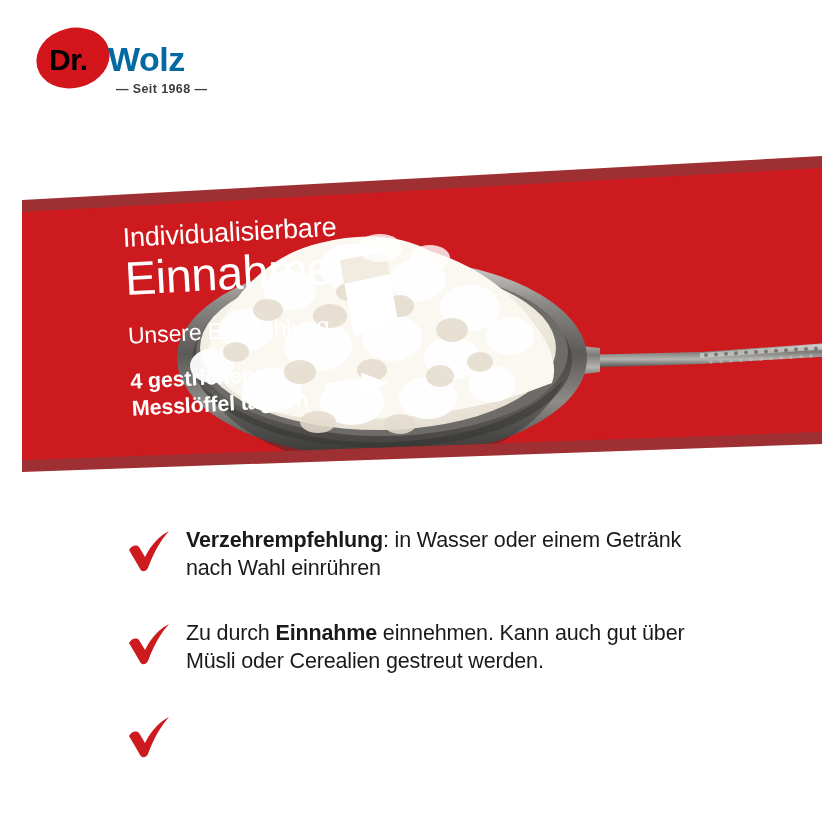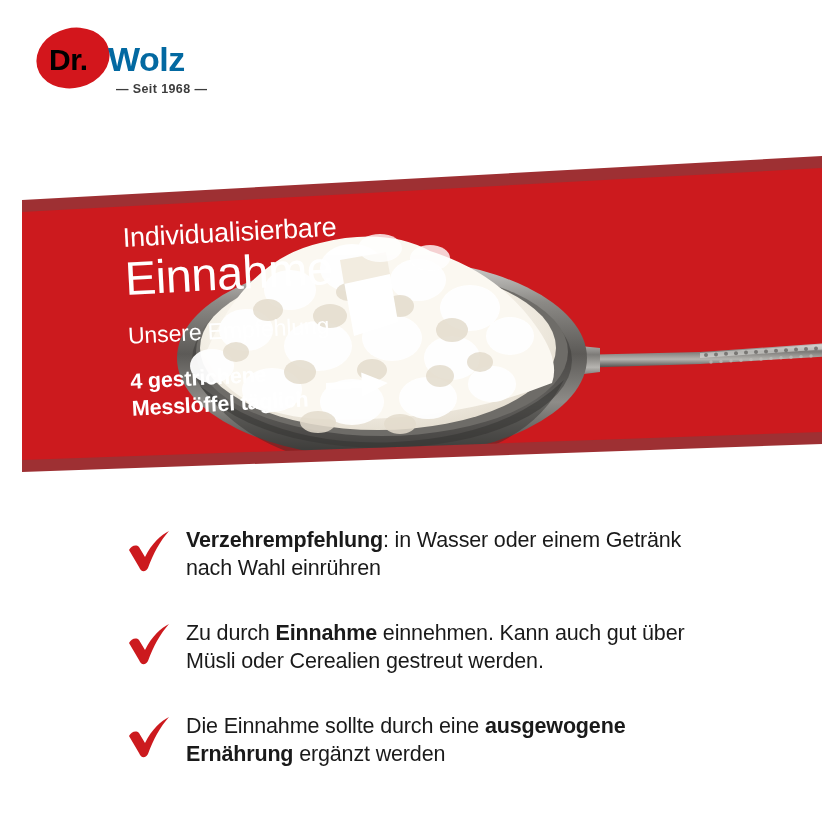--- a/index.html
+++ b/index.html
@@ -332,20 +332,17 @@
       </svg>
       <div class="check-text">
         <span>Zu durch </span><b>Einnahme</b><span> einnehmen. Kann auch gut über Müsli oder Cerealien gestreut werden.</span>
       </div>
     </div>
 
     <div class="check-item">
       <svg class="check-mark" viewBox="0 0 46 46">
         <path d="M3,20 C5,16 10,14 13,17 L19,27 C26,13 35,5 43,1 C34,11 27,24 22,38 C19,43 15,42 13,37 Z" fill="#cc1a1e"></path>
       </svg>
-      <div class="check-text">
-        <span>Die Einnahme sollte durch eine </span><b>ausgewogene Ernährung</b><span> ergänzt werden</span>
-      </div>
     </div>
 
   </div>
 
 </div>
 
 </body></html>

